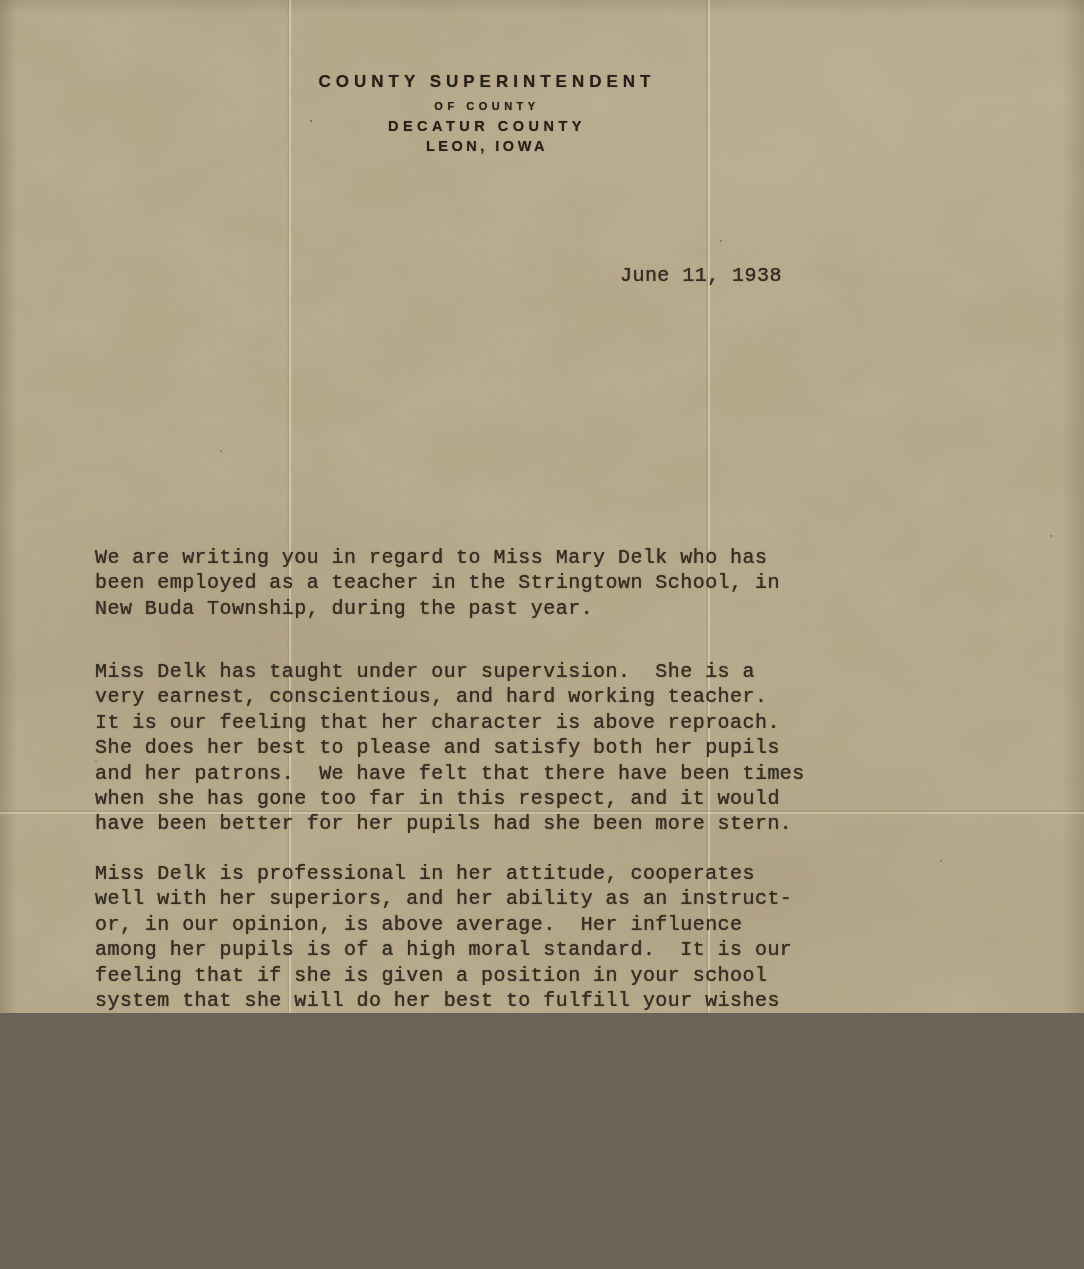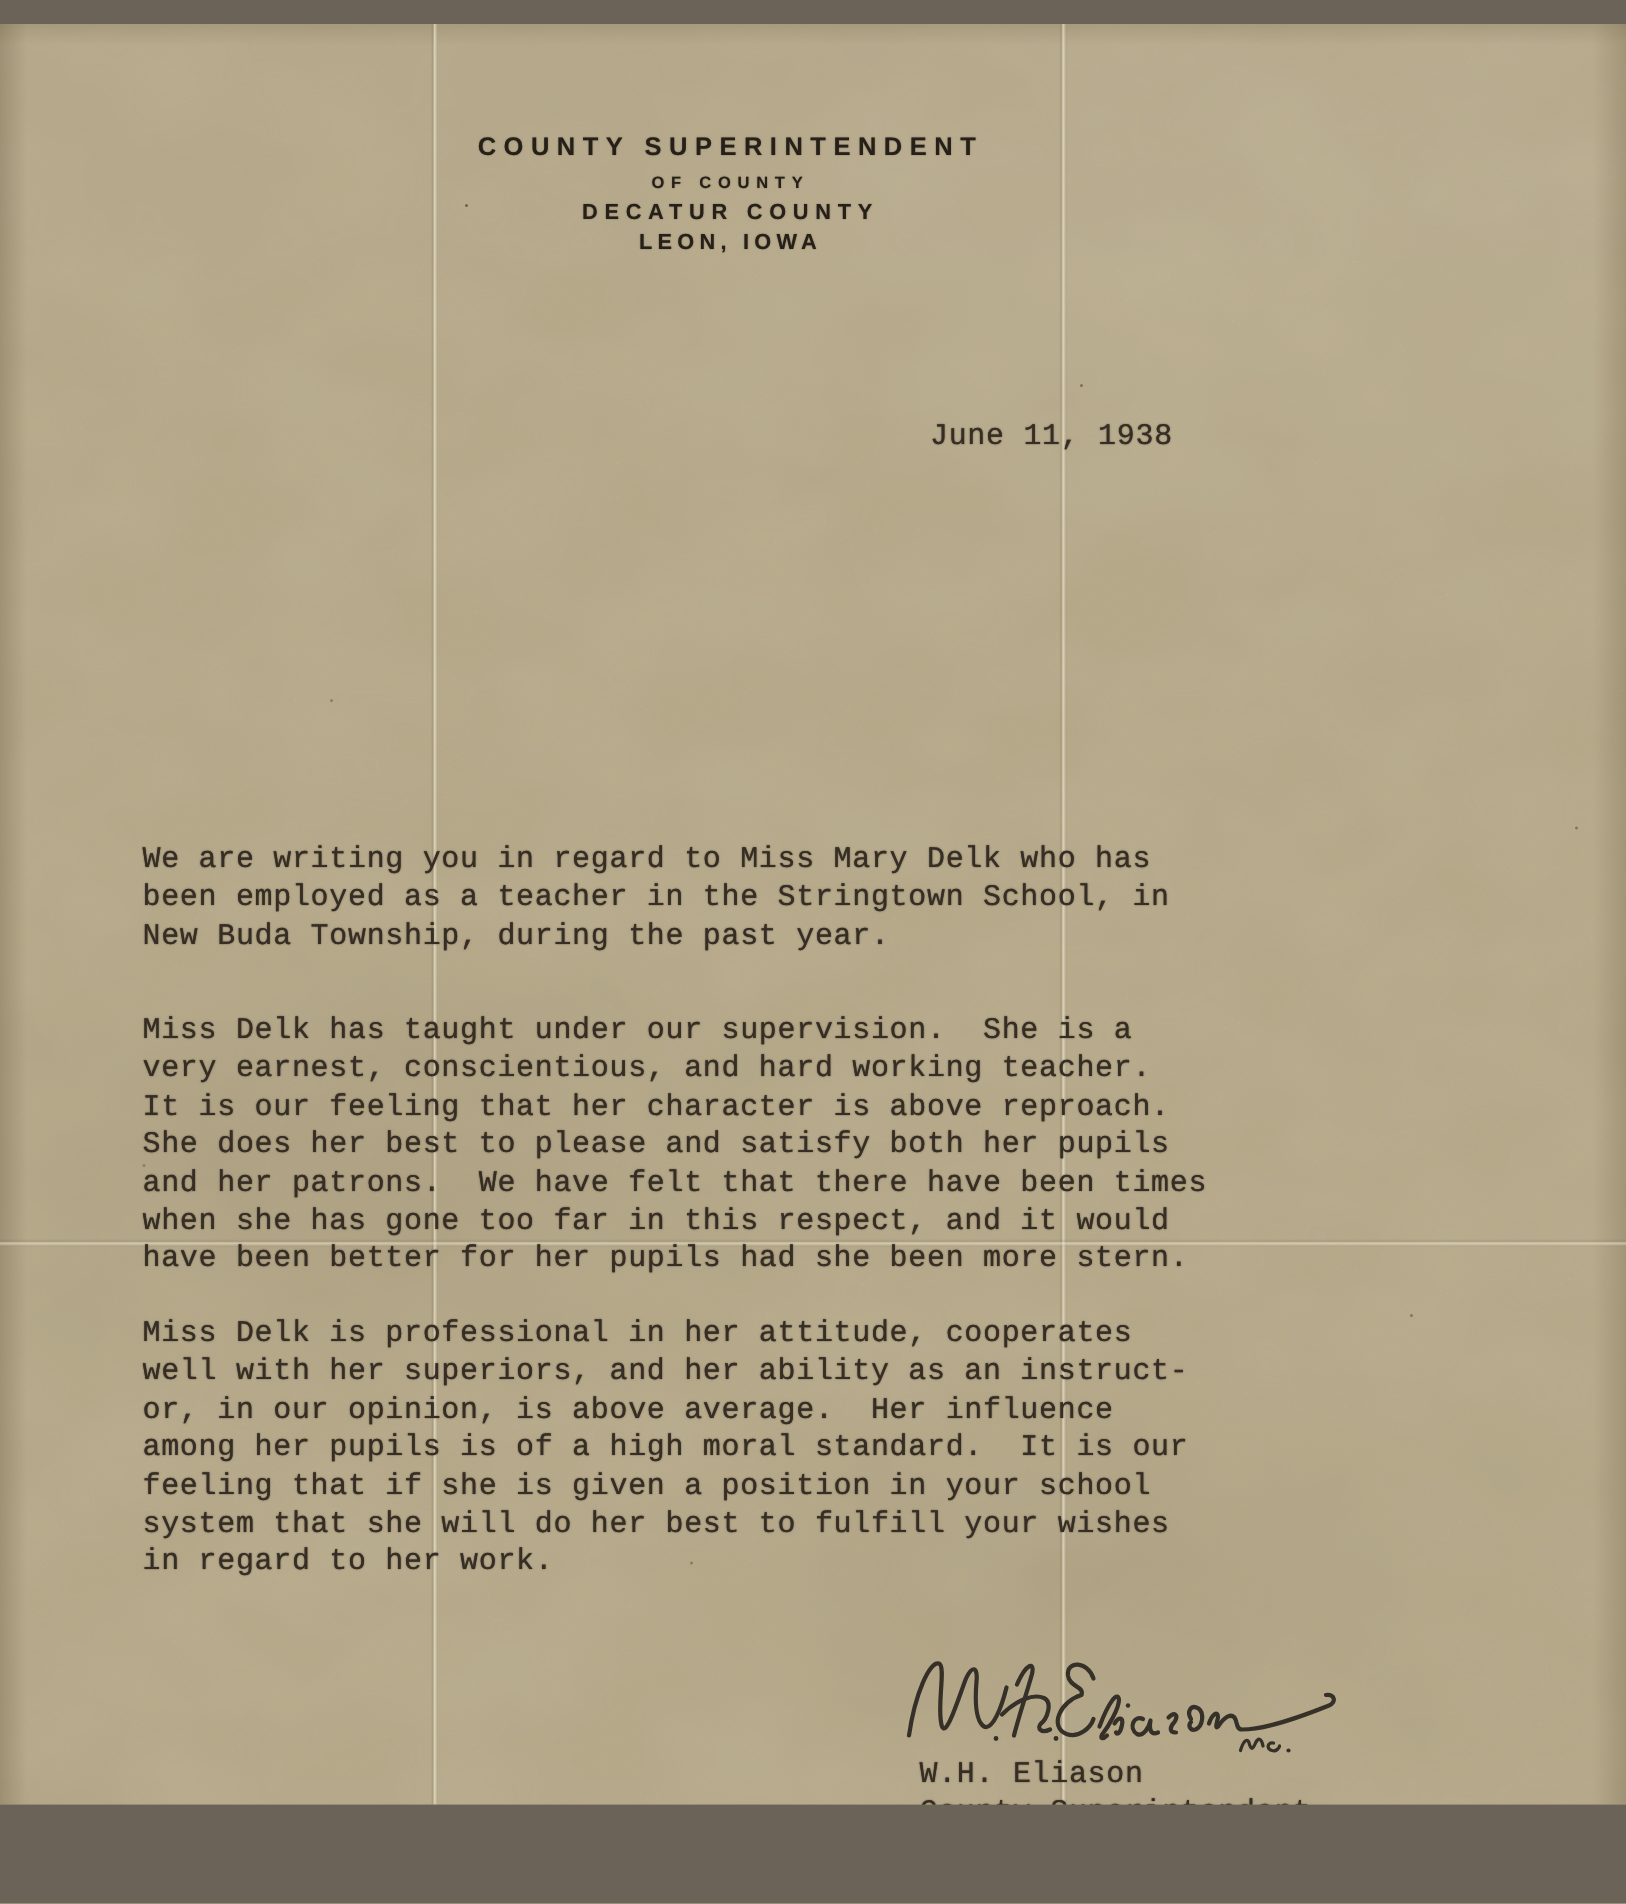--- a/index.html
+++ b/index.html
@@ -1,19 +1,19 @@
 <!DOCTYPE html>
 <html><head>
 <meta charset="utf-8">
 <style>
   html,body{margin:0;padding:0;background:#6b6258;}
   .page{
     position:relative;
-    width:1084px;height:1187px;
-    margin:16px auto;
+    width:1084px;height:1013px;
+    margin:0 auto;
     overflow:hidden;
     background:
       radial-gradient(135% 120% at 50% 42%, rgba(0,0,0,0) 55%, rgba(84,66,38,0.14) 85%, rgba(64,48,26,0.30) 100%),
       linear-gradient(to right, rgba(74,58,32,0.26) 0px, rgba(74,58,32,0) 18px, rgba(74,58,32,0) 1062px, rgba(74,58,32,0.22) 1084px),
       linear-gradient(to bottom, rgba(74,58,32,0.16) 0px, rgba(74,58,32,0) 14px, rgba(74,58,32,0) 1240px, rgba(74,58,32,0.20) 1269px),
       radial-gradient(60% 28% at 78% 12%, rgba(255,250,230,0.10), rgba(255,250,230,0) 70%),
       radial-gradient(45% 22% at 22% 64%, rgba(90,72,44,0.10), rgba(90,72,44,0) 70%),
       radial-gradient(50% 20% at 70% 88%, rgba(90,72,44,0.08), rgba(90,72,44,0) 70%),
       #c8bb9c;
     font-family:"Liberation Mono", monospace;

